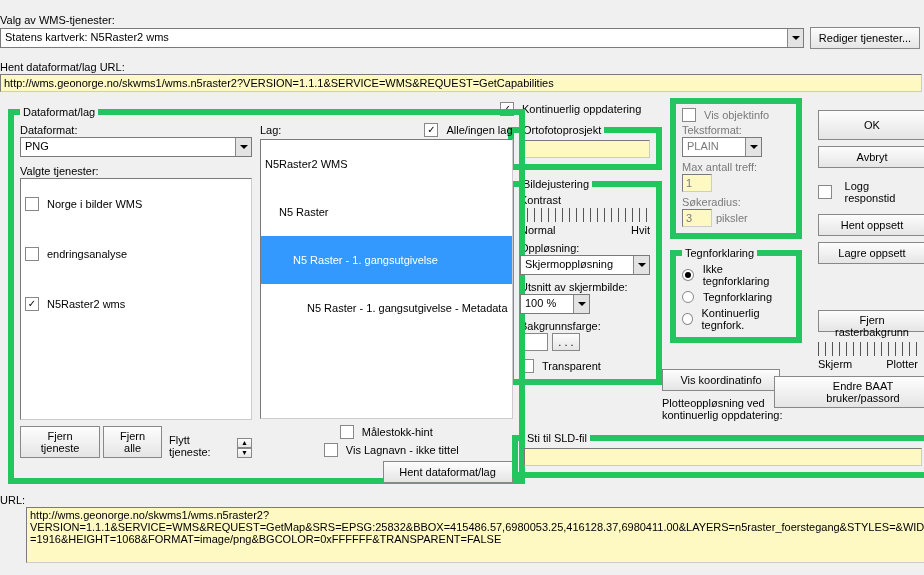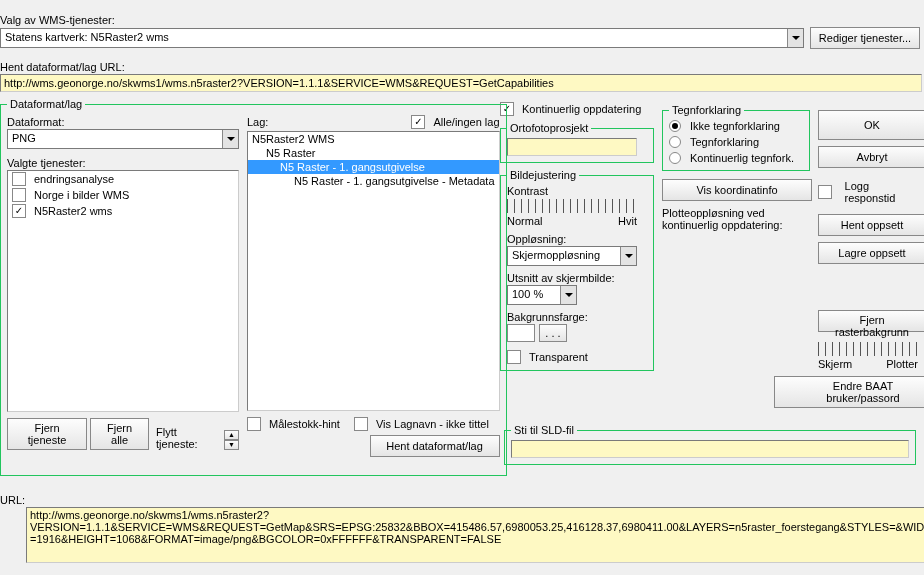--- a/index.html
+++ b/index.html
@@ -7,27 +7,27 @@
 .row { display: flex; align-items: center; gap: 4px; }
 .label { color: #000; margin: 2px 0 1px 0; }
 .input-text { background: #fef9c3; border: 1px solid #7a7a7a; border-right-color:#ccc; border-bottom-color:#ccc; height: 18px; padding: 1px 3px; width: 100%; font-size: 11px; }
 .select { background: #fff; border: 1px solid #7a7a7a; height: 20px; padding: 0; font-size: 11px; position: relative; }
 .select-inner { padding: 2px 4px; }
 .select-btn { position:absolute; right:0; top:0; bottom:0; width:16px; background:#e3e3e3; border-left:1px solid #888; display:flex; align-items:center; justify-content:center; }
 .select-btn::after { content:""; border-left:4px solid transparent; border-right:4px solid transparent; border-top:4px solid #000; }
 .btn { background: linear-gradient(#fdfdfd,#e5e5e5); border: 1px solid #888; padding: 3px 6px; min-height: 22px; text-align: center; cursor: default; font-size:11px; }
 .btn-big { width: 110px; height:17px; }
 .btn-side { width: 108px; height:22px; margin-bottom:6px;}
-fieldset { border: 1px solid #22c55e; padding: 4px 6px 6px 6px; margin: 0; }
+fieldset { border: 6px solid #22c55e; padding: 4px 6px 6px 6px; margin: 8px; }
 legend { padding: 0 3px; font-size: 11px; }
 .listbox { background:#fff; border:1px solid #7a7a7a; border-right-color:#ccc; border-bottom-color:#ccc; overflow:hidden; }
 .check { width: 14px; height: 14px; border: 1px solid #888; background:#fff; display:inline-flex; align-items:center; justify-content:center; font-size:10px; line-height:1; vertical-align:middle; margin-right:4px;}
 .radio { width:12px; height:12px; border:1px solid #888; border-radius:50%; background:#fff; display:inline-flex; align-items:center; justify-content:center; margin-right:5px; vertical-align:middle;}
 .radio.sel::after { content:""; width:6px; height:6px; border-radius:50%; background:#000;}
-.list-item { padding: 1px 4px; white-space: nowrap; }
+.list-item { padding: 18px 4px; white-space: nowrap; }
 .list-item.sel { background:#3399ff; color:#fff; }
 .spinner { display:flex; flex-direction:column; }
 .spinner div { width:15px; height:10px; background:linear-gradient(#fdfdfd,#e5e5e5); border:1px solid #888; font-size:7px; text-align:center; line-height:7px; }
 .disabled { color:#7a7a7a; }
 .slider-ticks { height:14px; border-bottom:0; margin:2px 0; background: repeating-linear-gradient(to right, #555 0 1px, transparent 1px 7px); }
 .hsep { display:flex; justify-content:space-between; font-size:11px; }
 .main-grid { display:grid; grid-template-columns: 496px 162px 156px 110px; gap:0; padding:0 0 0 0; }
 .col { padding: 0 4px; }
 .swatch { width:28px; height:18px; border:1px solid #888; background:#fff; display:inline-block; vertical-align:middle;}
 </style>
@@ -58,25 +58,25 @@
           <div class="label">Dataformat:</div>
           <div class="select">
             <div class="select-inner">PNG</div>
             <div class="select-btn"></div>
           </div>
           <div class="label" style="margin-top:8px;">Valgte tjenester:</div>
           <div class="listbox" style="height:242px;">
             <div id="services-container">
                 <div class="list-item row">
                   <span class="check"></span>
-                  <span>endringsanalyse</span>
+                  <span>Norge i bilder WMS</span>
                 </div>
                 <div class="list-item row">
                   <span class="check"></span>
-                  <span>Norge i bilder WMS</span>
+                  <span>endringsanalyse</span>
                 </div>
                 <div class="list-item row">
                   <span class="check">✓</span>
                   <span>N5Raster2 wms</span>
                 </div>
               </div>
           </div>
           <div class="row" style="margin-top:6px; gap:3px;align-items:flex-end;">
             <button class="btn">Fjern tjeneste</button>
             <button class="btn">Fjern alle</button>
@@ -97,21 +97,21 @@
               </label>
           </div>
           <div class="listbox" style="height:280px; margin-top:2px;">
             <div id="layers-container">
                 <div class="list-item" style="padding-left: 4px;">N5Raster2 WMS</div>
                 <div class="list-item" style="padding-left: 18px;">N5 Raster</div>
                 <div class="list-item sel" style="padding-left: 32px;">N5 Raster - 1. gangsutgivelse</div>
                 <div class="list-item" style="padding-left: 46px;">N5 Raster - 1. gangsutgivelse - Metadata</div>
               </div>
           </div>
-          <div class="row" style="margin-top:6px;">
+          <div class="row" style="margin-top:6px;flex-direction:column;">
             <label class="row">
                 <span class="check"></span>
                 <span>Målestokk-hint</span>
               </label>
             <label class="row" style="margin-left:10px;">
                 <span class="check"></span>
                 <span>Vis Lagnavn - ikke tittel</span>
               </label>
           </div>
           <div style="text-align:right; margin-top:4px;">
@@ -155,36 +155,54 @@
         <button class="btn" style="width:28px; min-height:18px; padding:0;">. . .</button>
       </div>
       <label class="row" style="margin-top:8px;">
         <span class="check"></span>
           <span>Transparent</span>
       </label>
     </fieldset>
   </div>
 
   <div class="col">
+    <fieldset style="margin-top:0;">
+      <label class="row disabled">
+        <span class="check"></span>
+          <span>Vis objektinfo</span>
+      </label>
+      <div class="label disabled">Tekstformat:</div>
+      <div class="select disabled" style="width:80px;">
+        <div class="select-inner">PLAIN</div>
+        <div class="select-btn"></div>
+      </div>
+      <div class="label disabled" style="margin-top:4px;">Max antall treff:</div>
+      <input class="input-text disabled" style="width: 30px;" disabled="" value="1">
+      <div class="label disabled" style="margin-top:4px;">Søkeradius:</div>
+      <div class="row">
+        <input class="input-text disabled" style="width: 30px;" disabled="" value="3">
+        <span class="disabled">piksler</span>
+      </div>
+    </fieldset>
     <fieldset style="margin-top:6px;">
       <legend>Tegnforklaring</legend>
       <label class="row">
           <span class="radio sel"></span>
           <span>Ikke tegnforklaring</span>
         </label>
       <label class="row" style="margin-top:4px;">
           <span class="radio"></span>
           <span>Tegnforklaring</span>
         </label>
       <label class="row" style="margin-top:4px;">
           <span class="radio"></span>
           <span>Kontinuerlig tegnfork.</span>
         </label>
     </fieldset>
-    <button class="btn" style="width:150px; margin-top:8px;">Vis koordinatinfo</button>
+    <button class="btn" style="width:118px; margin-top:18px;">Vis koordinatinfo</button>
     <div style="margin-top:6px; width:146px;">Plotteoppløsning ved kontinuerlig oppdatering:</div>
   </div>
 
   <div class="col" style="padding-top:12px;">
     <button class="btn btn-side" style="height:30px;">OK</button>
     <button class="btn btn-side">Avbryt</button>
     <label class="row" style="margin:6px 0 10px 0;gap:9px;">
       <span class="check"></span>
         <span>Logg responstid</span>
     </label>

